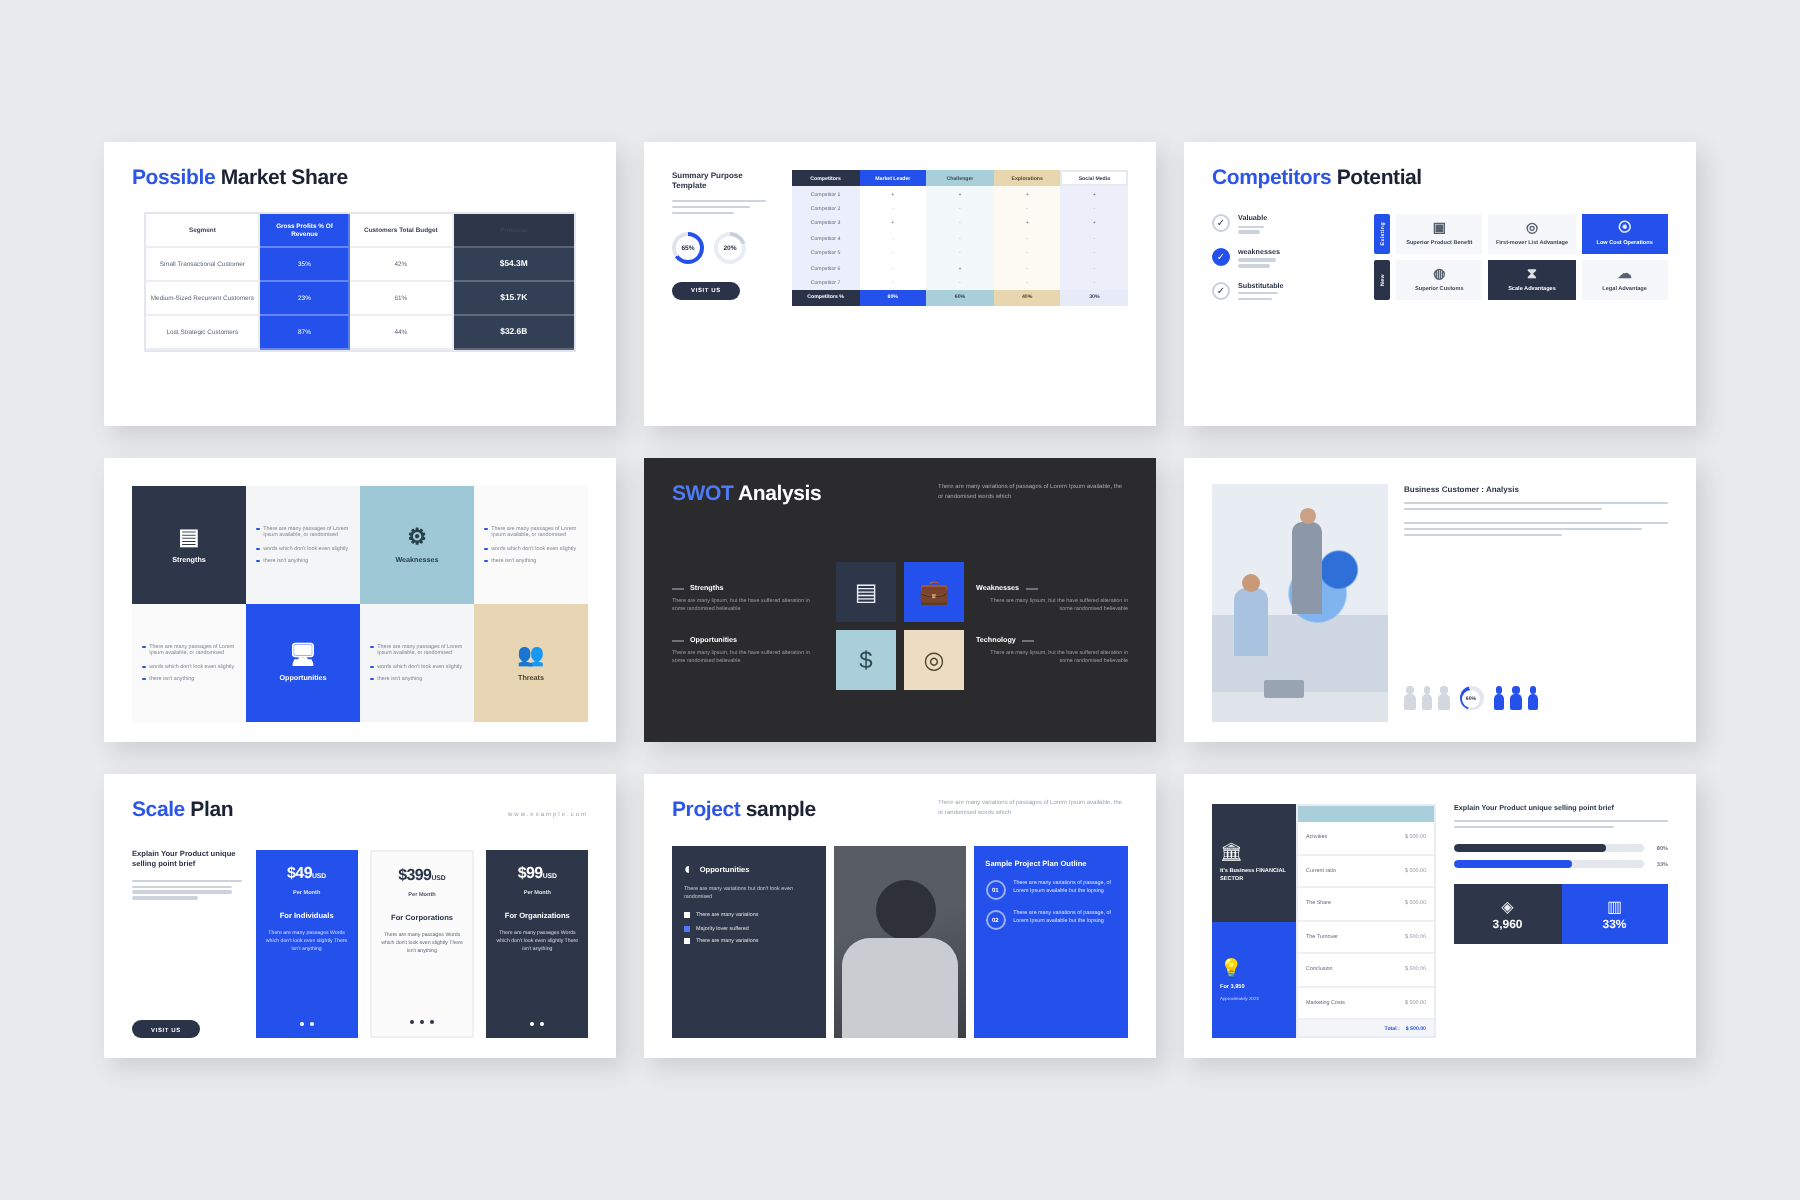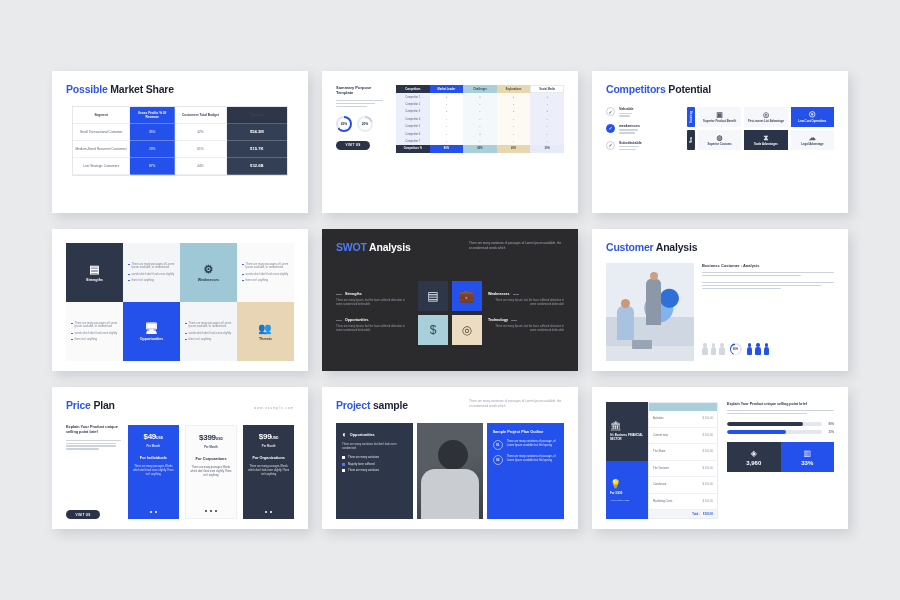--- a/index.html
+++ b/index.html
@@ -564,24 +564,20 @@
               <span class="dash"></span>
               <h5>Technology</h5>
             </div>
           <p>There are many lipsum, but the have suffered alteration in some randomised believable</p>
         </div>
       </div>
     </div>
   </div>
 
   <div class="slide">
-    <div class="title">
-      <span class="accent">Customer</span>
-      <span>Analysis</span>
-    </div>
     <div class="s6-body">
       <div class="photo">
         <div class="p1"></div>
           <div class="p2"></div>
           <div class="desk"></div>
           <div class="lap"></div>
       </div>
       <div class="s6-right">
         <h4>Business Customer : Analysis</h4>
         <div class="lines" style="margin-bottom:6px">
@@ -622,21 +618,21 @@
               <i></i>
             </div>
         </div>
       </div>
     </div>
   </div>
 
   <div class="slide">
     <div class="s7-top">
       <div class="title">
-        <span class="accent">Price</span>
+        <span class="accent">Scale</span>
         <span>Plan</span>
       </div>
       <div class="s7-url">www.example.com</div>
     </div>
     <div class="s7-body">
       <div class="s7-left">
         <h4>Explain Your Product unique selling point brief</h4>
         <div class="lines">
             <i class="w100"></i>
             <i class="w90"></i>

